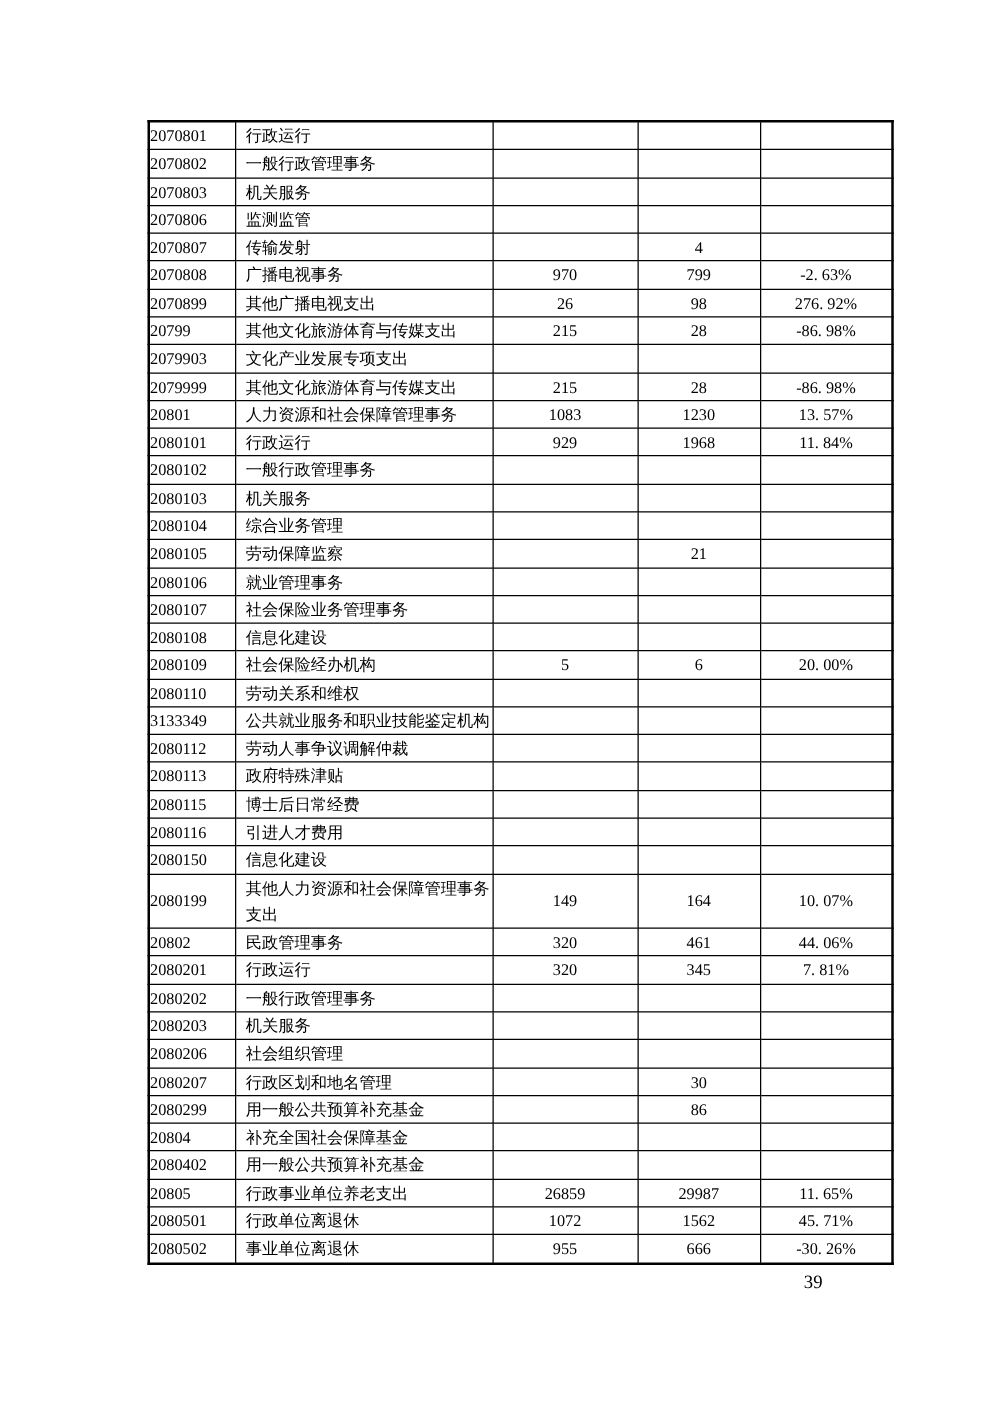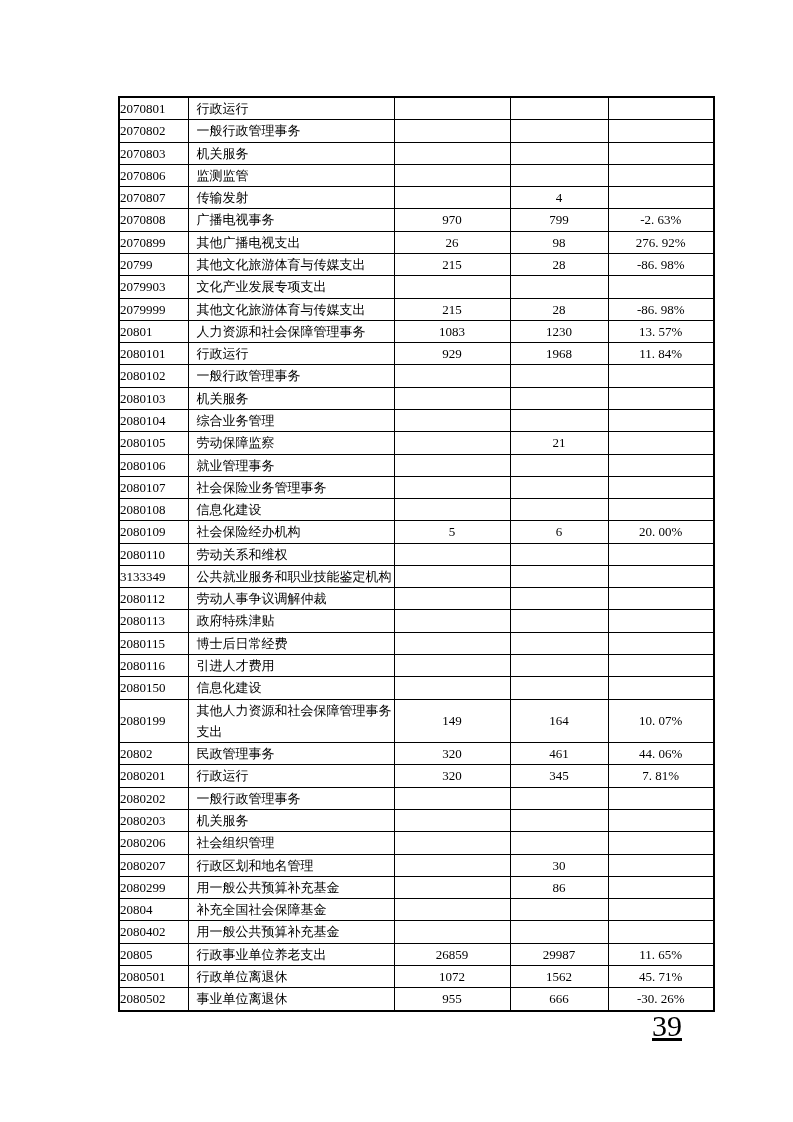--- a/index.html
+++ b/index.html
@@ -38,25 +38,24 @@
     word-break: break-all;
   }
   td.code { text-align: left; padding-left: 0; white-space: nowrap; }
   td.name { text-align: left; padding-left: 8px; padding-right: 1px; }
   td.num  { text-align: center; }
   .page-number {
     position: absolute;
     left: 643px;
     top: 1014px;
     width: 48px;
-    text-align: center;
-    font-size: 30px;
+    text-align: left;
+    font-size: 15px;
     line-height: 24px;
     font-family: "Liberation Serif", "DejaVu Serif", serif;
-    text-decoration: underline;
   }
 </style>
 </head>
 <body>
 
 <div class="page">
 
   <table class="budget">
     <colgroup>
       <col class="c-code">

